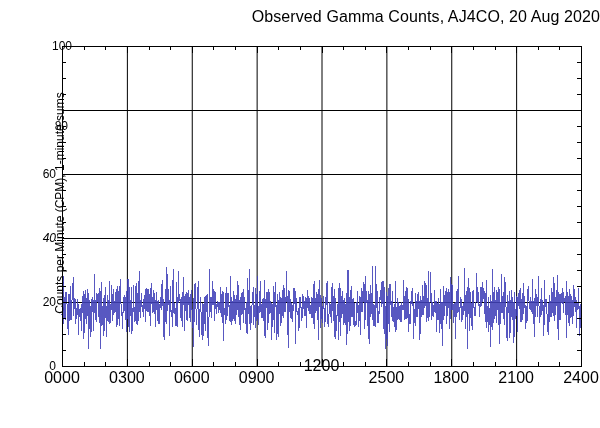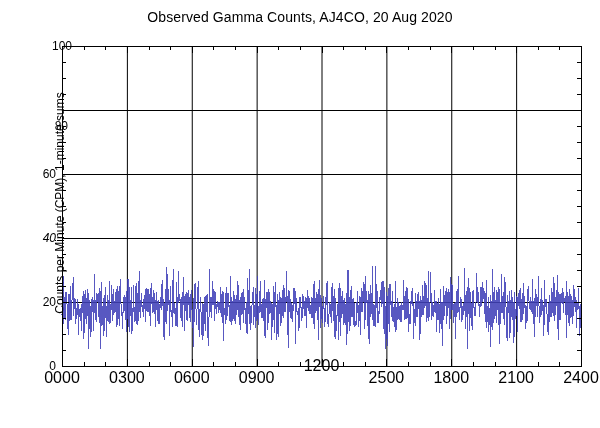--- a/index.html
+++ b/index.html
@@ -19,22 +19,22 @@
     position: absolute;
     left: 0; top: 0;
     width: 600px;
     height: 428px;
   }
   .chart-title {
     position: absolute;
     left: 0;
     top: 9px;
     width: 600px;
-    text-align: center;
-    font-size: 14px;
+    text-align: right;
+    font-size: 16px;
     line-height: 16px;
     letter-spacing: 0.1px;
     color: #000000;
   }
   .ylabel {
     position: absolute;
     left: -100px;
     top: 196px;
     width: 320px;
     text-align: center;

